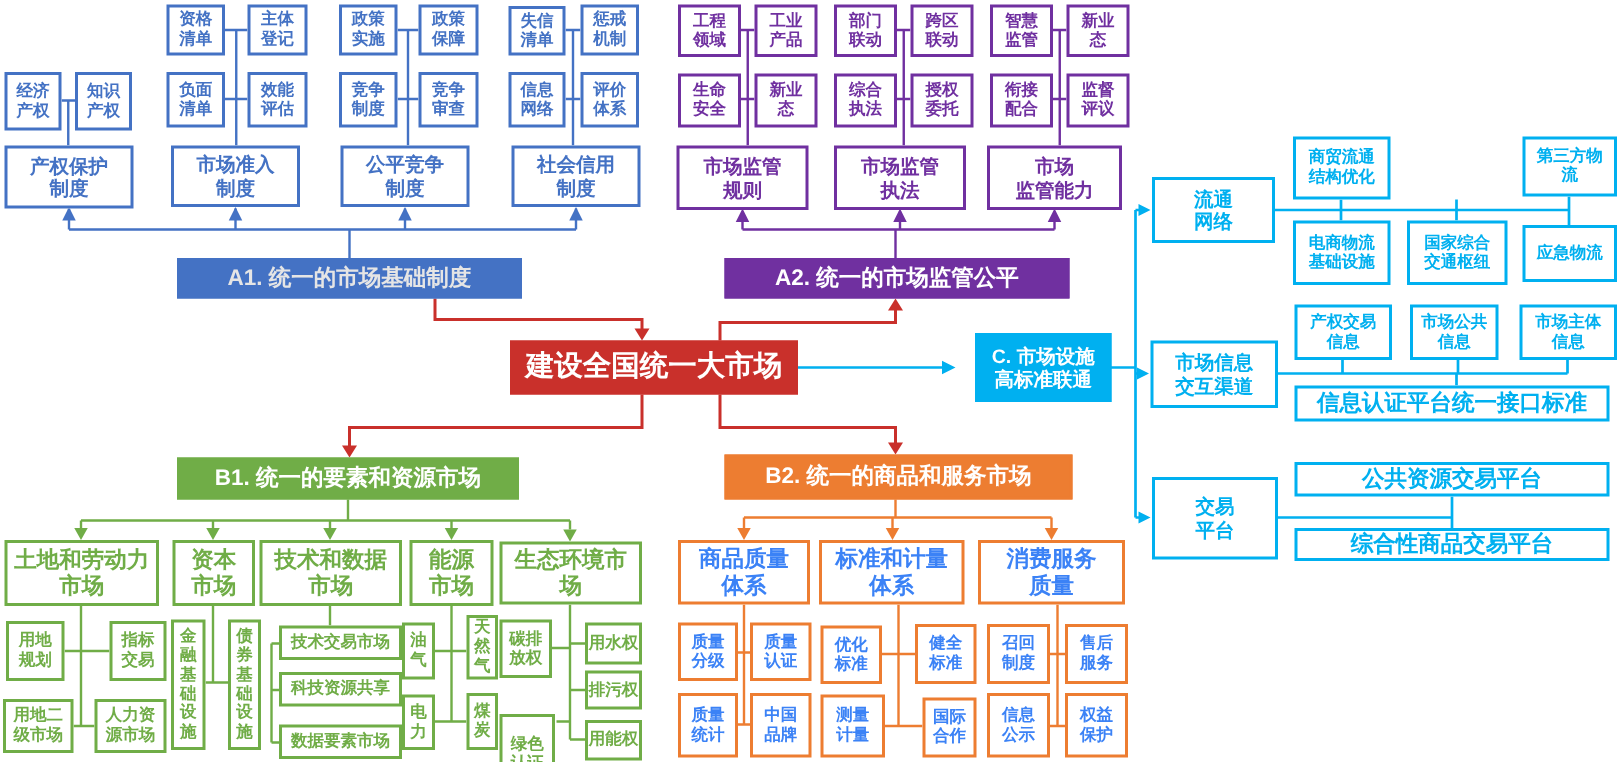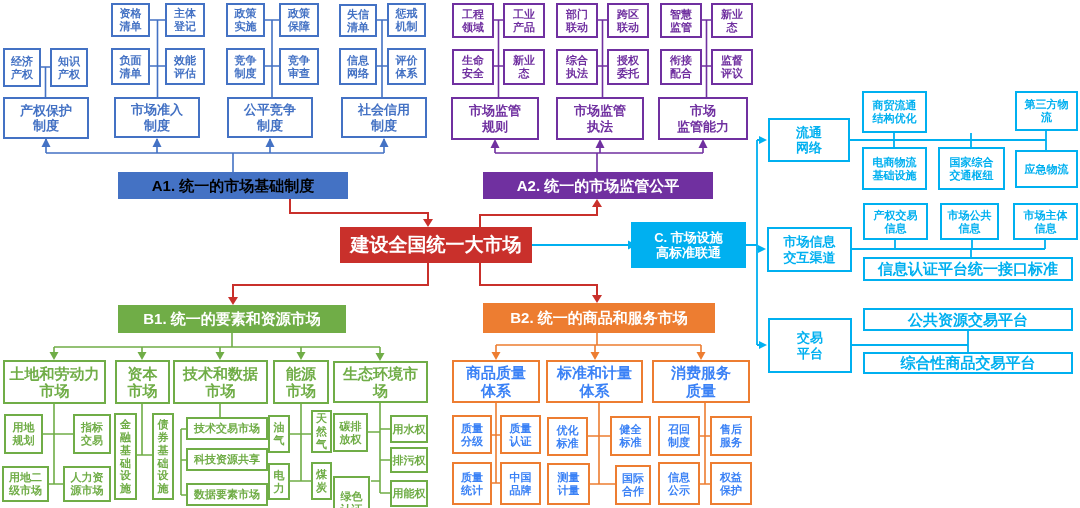--- a/index.html
+++ b/index.html
@@ -13,21 +13,21 @@
     display:flex; align-items:center; justify-content:center;
     text-align:center; white-space:pre-line;
     font-weight:bold; line-height:1.16; border:2px solid; background:#fff;
   } .fs11 { font-size:11px; } .fs12 { font-size:15px; }
   .fs13 { font-size:13px; } .fs15 { font-size:15px; } .fs19 { font-size:19px; }
   .blue   { border-color:#4472C4; color:#4472C4; }
   .purple { border-color:#7030A0; color:#7030A0; }
   .green  { border-color:#70AD47; color:#70AD47; }
   .orange { border-color:#ED7D31; color:#3b82f6; }
   .cyan   { border-color:#00B0F0; color:#00B0F0; }
-  .fill-blue   { background:#4472C4; border-color:#4472C4; color:#000000; }
+  .fill-blue   { background:#4472C4; border-color:#4472C4; color:#e5e5e5; }
   .fill-purple { background:#7030A0; border-color:#7030A0; color:#fff; }
   .fill-green  { background:#70AD47; border-color:#70AD47; color:#fff; }
   .fill-orange { background:#ED7D31; border-color:#ED7D31; color:#fff; }
   .fill-cyan   { background:#00B0F0; border-color:#00B0F0; color:#fff; }
   .fill-red    { background:#C9302B; border-color:#C9302B; color:#fff; }
 </style>
 </head>
 <body>
 
 <div class="canvas">
@@ -119,21 +119,21 @@
       <polygon points="595,360 590.5,352 599.5,352"></polygon>
       <polygon points="701,360 696.5,352 705.5,352"></polygon>
     </g>
   </svg>
 
   <div class="node fill-red fs19" style="left:340px;top:227px;width:192px;height:36px">建设全国统一大市场</div>
   <div class="node fill-blue fs15" style="left:118px;top:172px;width:230px;height:27px">A1. 统一的市场基础制度</div>
   <div class="node fill-purple fs15" style="left:483px;top:172px;width:230px;height:27px">A2. 统一的市场监管公平</div>
   <div class="node fill-green fs15" style="left:118px;top:305px;width:228px;height:28px">B1. 统一的要素和资源市场</div>
   <div class="node fill-orange fs15" style="left:483px;top:303px;width:232px;height:30px">B2. 统一的商品和服务市场</div>
-  <div class="node fill-cyan fs13" style="left:631px;top:222px;width:115px;height:46px">C. 市场设施
+  <div class="node fill-cyan fs13" style="left:650px;top:222px;width:91px;height:46px">C. 市场设施
 高标准联通</div>
 
   <div class="node blue fs11" style="left:3px;top:48px;width:38px;height:39px">经济
 产权</div>
   <div class="node blue fs11" style="left:50px;top:48px;width:38px;height:39px">知识
 产权</div>
   <div class="node blue fs13" style="left:3px;top:97px;width:86px;height:42px">产权保护
 制度</div>
 
   <div class="node blue fs11" style="left:111px;top:3px;width:39px;height:34px">资格

